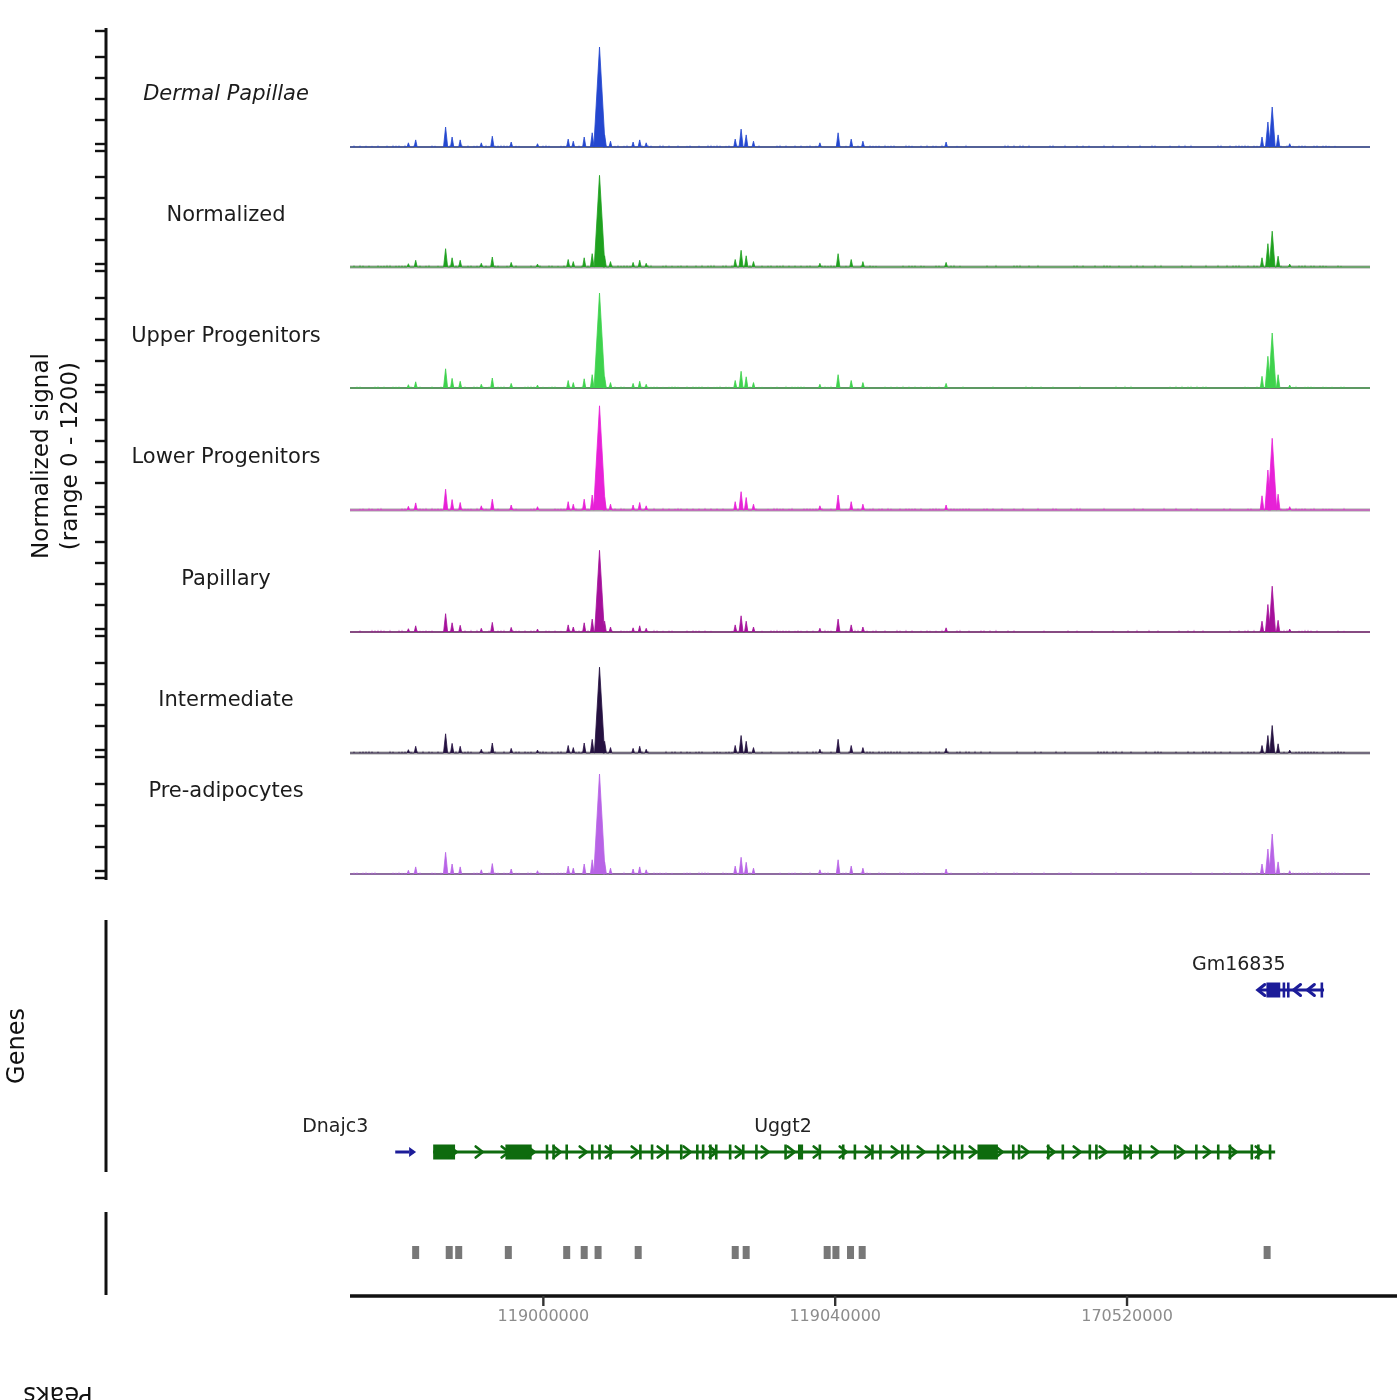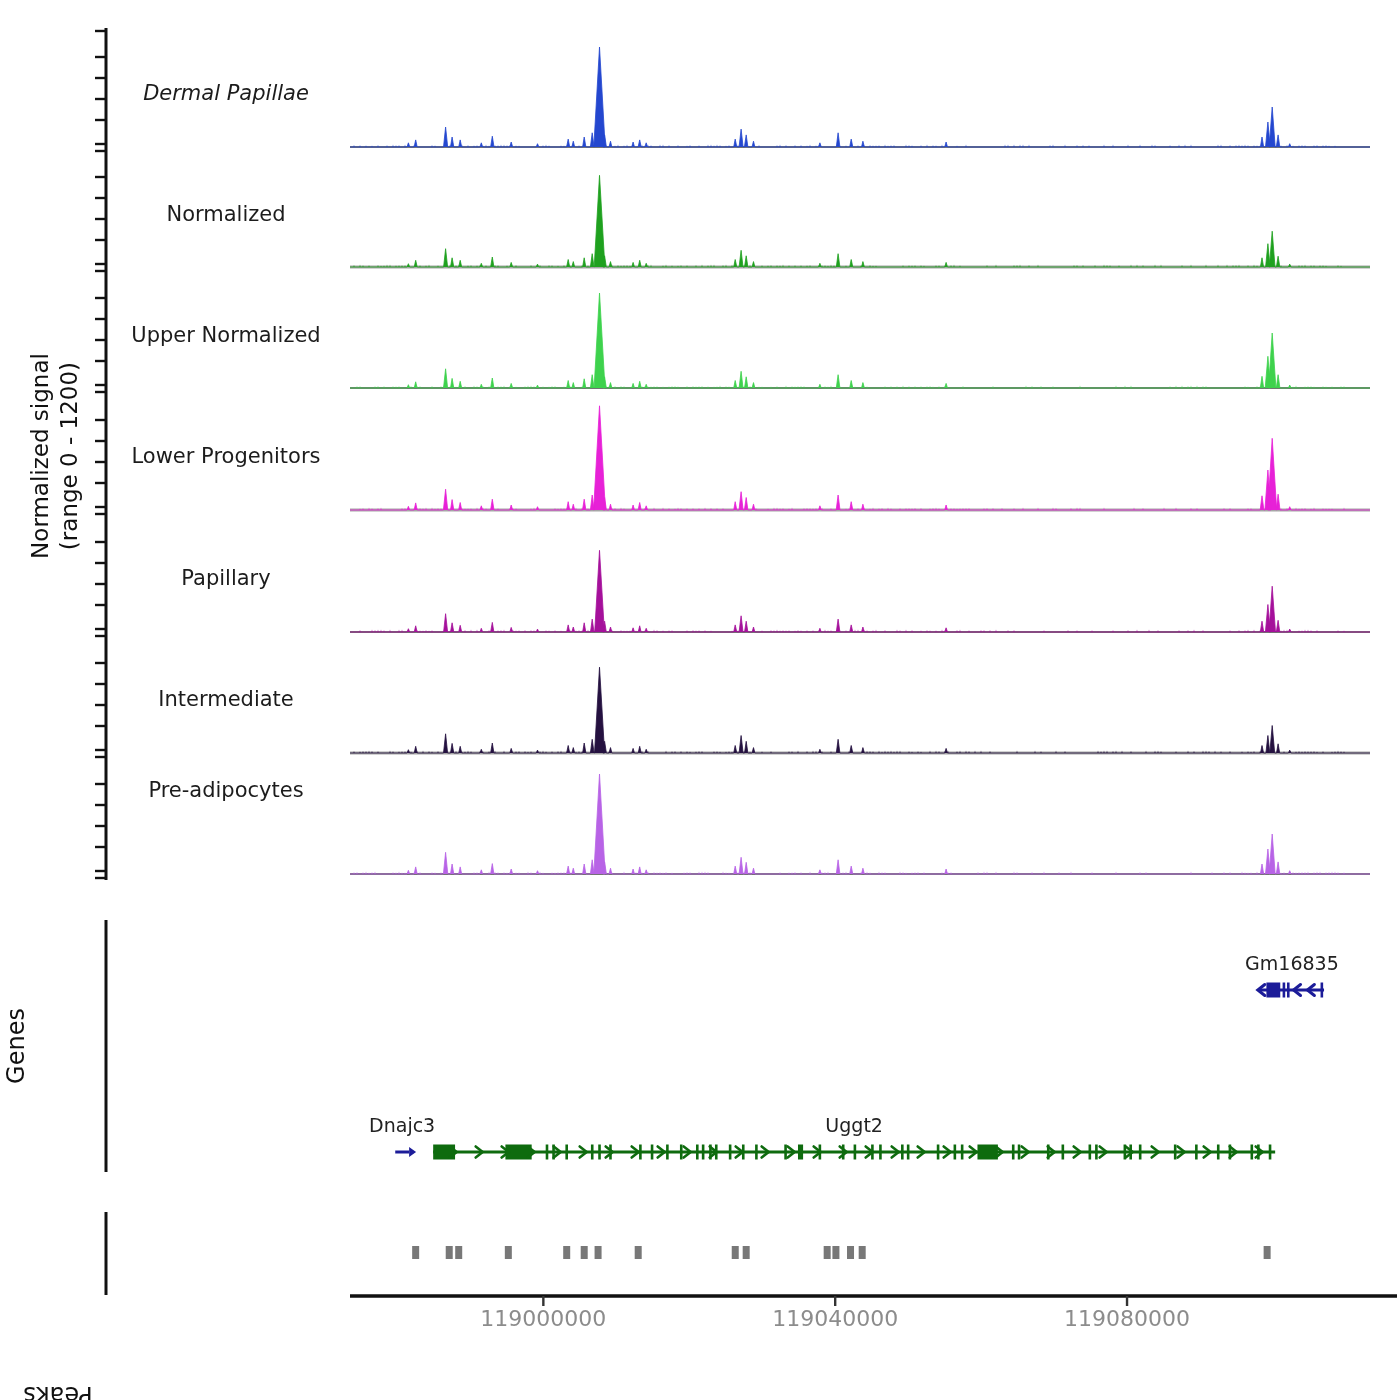--- a/index.html
+++ b/index.html
@@ -4,22 +4,22 @@
 <style>
   html,body{margin:0;padding:0;background:#fff;}
   #fig{position:relative;width:1400px;height:1400px;background:#fff;
        font-family:"DejaVu Sans","Liberation Sans",sans-serif;overflow:hidden;}
   #gfx{position:absolute;left:0;top:0;}
   .lbl{position:absolute;color:#1c1c1c;}
   .track-lbl{left:100px;width:252px;text-align:center;font-size:21px;line-height:28px;}
   .rot{transform:rotate(-90deg);text-align:center;}
   .ylab{position:absolute;left:-212px;width:500px;height:30px;font-size:23px;line-height:30px;color:#111;}
   .seclab{position:absolute;left:-42px;width:200px;height:30px;font-size:24px;line-height:30px;color:#111;}
-  .gene-lbl{position:absolute;width:200px;text-align:center;font-size:19px;color:#222;}
-  .xtick-lbl{position:absolute;width:180px;text-align:center;font-size:22px;color:#8c8c8c;top:1306px;}
+  .gene-lbl{position:absolute;width:200px;text-align:left;font-size:19px;color:#222;}
+  .xtick-lbl{position:absolute;width:180px;text-align:center;font-size:16px;color:#8c8c8c;top:1306px;}
   .xtitle{position:absolute;left:704px;top:1336px;width:320px;text-align:center;font-size:27px;color:#111;}
 </style>
 </head>
 <body>
 
 <div id="fig">
   <svg id="gfx" width="1400" height="1400">
       <line x1="350" y1="147" x2="1370" y2="147" stroke="#444" stroke-width="1.3"></line>
       <path d="M353,147 L354,144.8 L355,147 M359,147 L360,145.0 L361,147 M365,147 L366,145.2 L367,147 M371,147 L372,145.4 L373,147 M377,147 L378,144.8 L379,147 M386,147 L387,144.9 L388,147 M392,147 L393,144.6 L394,147 M395,147 L396,145.1 L397,147 M398,147 L399,144.7 L400,147 M404,147 L405,144.5 L406,147 M413,147 L414,144.7 L415,147 M431,147 L432,144.8 L433,147 M434,147 L435,145.2 L436,147 M446,147 L447,144.8 L448,147 M449,147 L450,144.5 L451,147 M452,147 L453,144.6 L454,147 M461,147 L462,144.5 L463,147 M467,147 L468,144.8 L469,147 M473,147 L474,145.2 L475,147 M476,147 L477,144.9 L478,147 M482,147 L483,145.5 L484,147 M485,147 L486,144.4 L487,147 M488,147 L489,145.4 L490,147 M491,147 L492,144.5 L493,147 M494,147 L495,144.9 L496,147 M497,147 L498,144.9 L499,147 M500,147 L501,144.4 L502,147 M503,147 L504,144.4 L505,147 M506,147 L507,145.0 L508,147 M509,147 L510,144.7 L511,147 M515,147 L516,145.2 L517,147 M518,147 L519,145.4 L520,147 M536,147 L537,145.4 L538,147 M542,147 L543,144.9 L544,147 M545,147 L546,144.4 L547,147 M548,147 L549,145.2 L550,147 M560,147 L561,145.2 L562,147 M563,147 L564,145.5 L565,147 M566,147 L567,144.8 L568,147 M572,147 L573,144.6 L574,147 M578,147 L579,145.0 L580,147 M584,147 L585,145.2 L586,147 M590,147 L591,144.5 L592,147 M593,147 L594,145.1 L595,147 M605,147 L606,145.2 L607,147 M614,147 L615,145.5 L616,147 M617,147 L618,144.6 L619,147 M623,147 L624,145.2 L625,147 M626,147 L627,144.6 L628,147 M632,147 L633,144.6 L634,147 M638,147 L639,144.6 L640,147 M641,147 L642,144.6 L643,147 M644,147 L645,145.4 L646,147 M647,147 L648,144.5 L649,147 M650,147 L651,144.9 L652,147 M659,147 L660,144.6 L661,147 M662,147 L663,144.5 L664,147 M668,147 L669,144.7 L670,147 M677,147 L678,144.7 L679,147 M686,147 L687,145.4 L688,147 M689,147 L690,144.8 L691,147 M698,147 L699,144.9 L700,147 M707,147 L708,144.5 L709,147 M710,147 L711,144.5 L712,147 M713,147 L714,145.3 L715,147 M716,147 L717,144.5 L718,147 M719,147 L720,145.0 L721,147 M725,147 L726,145.5 L727,147 M728,147 L729,144.7 L730,147 M734,147 L735,145.1 L736,147 M737,147 L738,144.6 L739,147 M740,147 L741,144.7 L742,147 M758,147 L759,144.7 L760,147 M776,147 L777,145.1 L778,147 M779,147 L780,144.5 L781,147 M785,147 L786,144.8 L787,147 M794,147 L795,144.7 L796,147 M800,147 L801,144.8 L802,147 M806,147 L807,145.4 L808,147 M809,147 L810,144.6 L811,147 M815,147 L816,145.2 L817,147 M818,147 L819,145.0 L820,147 M836,147 L837,145.0 L838,147 M839,147 L840,145.4 L841,147 M845,147 L846,145.3 L847,147 M857,147 L858,145.1 L859,147 M863,147 L864,144.9 L865,147 M869,147 L870,144.8 L871,147 M872,147 L873,145.2 L874,147 M875,147 L876,145.3 L877,147 M878,147 L879,145.1 L880,147 M884,147 L885,144.5 L886,147 M887,147 L888,145.5 L889,147 M890,147 L891,144.9 L892,147 M893,147 L894,144.8 L895,147 M905,147 L906,144.6 L907,147 M908,147 L909,144.7 L910,147 M911,147 L912,145.2 L913,147 M920,147 L921,145.0 L922,147 M926,147 L927,144.6 L928,147 M932,147 L933,144.9 L934,147 M935,147 L936,145.2 L937,147 M941,147 L942,144.5 L943,147 M956,147 L957,145.5 L958,147 M965,147 L966,144.5 L967,147 M1004,147 L1005,144.4 L1006,147 M1007,147 L1008,144.6 L1009,147 M1013,147 L1014,144.4 L1015,147 M1019,147 L1020,144.4 L1021,147 M1022,147 L1023,144.4 L1024,147 M1028,147 L1029,144.6 L1030,147 M1049,147 L1050,144.8 L1051,147 M1052,147 L1053,144.5 L1054,147 M1064,147 L1065,144.5 L1066,147 M1076,147 L1077,144.8 L1078,147 M1082,147 L1083,144.8 L1084,147 M1088,147 L1089,144.9 L1090,147 M1103,147 L1104,144.6 L1105,147 M1112,147 L1113,144.5 L1114,147 M1127,147 L1128,144.6 L1129,147 M1139,147 L1140,144.6 L1141,147 M1151,147 L1152,144.6 L1153,147 M1154,147 L1155,144.8 L1156,147 M1169,147 L1170,144.9 L1171,147 M1178,147 L1179,144.6 L1180,147 M1184,147 L1185,144.5 L1186,147 M1190,147 L1191,144.6 L1192,147 M1217,147 L1218,144.6 L1219,147 M1220,147 L1221,144.4 L1222,147 M1229,147 L1230,144.8 L1231,147 M1235,147 L1236,144.8 L1237,147 M1238,147 L1239,144.6 L1240,147 M1241,147 L1242,144.9 L1243,147 M1244,147 L1245,144.6 L1246,147 M1247,147 L1248,145.1 L1249,147 M1253,147 L1254,145.1 L1255,147 M1256,147 L1257,145.2 L1258,147 M1259,147 L1260,145.5 L1261,147 M1268,147 L1269,145.2 L1270,147 M1280,147 L1281,145.2 L1282,147 M1286,147 L1287,144.8 L1288,147 M1289,147 L1290,145.2 L1291,147 M1292,147 L1293,145.5 L1294,147 M1298,147 L1299,144.9 L1300,147 M1301,147 L1302,144.7 L1303,147 M1304,147 L1305,144.9 L1306,147 M1313,147 L1314,145.1 L1315,147 M1316,147 L1317,144.8 L1318,147 M1322,147 L1323,144.9 L1324,147 M1325,147 L1326,144.8 L1327,147 M1328,147 L1329,145.4 L1330,147 M1334,147 L1335,145.4 L1336,147 " fill="#2447cf" opacity="0.55" stroke="none"></path>
       <path d="M350,147 L407.0,147 L408.4,142.8 L409.8,147 L414.1,147 L415.7,139.9 L417.2,147 L443.5,147 L445.6,127.0 L447.7,147 L450.5,147 L452.1,137.0 L453.8,147 L458.7,147 L460.2,139.9 L461.7,147 L479.9,147 L481.3,142.8 L482.7,147 L490.6,147 L492.3,136.2 L494.0,147 L509.8,147 L511.2,142.0 L512.7,147 L536.2,147 L537.5,143.7 L538.9,147 L566.6,147 L568.2,139.1 L569.7,147 L571.8,147 L573.3,141.2 L574.7,147 L582.6,147 L584.2,137.0 L585.9,147 L590.4,147 L592.2,132.8 L594.1,147 L593.8,147 L599.5,47.0 L605.2,147 L602.9,147 L604.6,134.9 L606.4,147 L609.0,147 L610.5,141.2 L611.9,147 L631.7,147 L633.1,142.0 L634.5,147 L638.1,147 L639.7,139.9 L641.2,147 L644.8,147 L646.2,142.8 L647.6,147 L733.7,147 L735.2,139.1 L736.8,147 L739.1,147 L741.1,129.1 L743.1,147 L744.4,147 L746.2,134.9 L747.9,147 L752.0,147 L753.5,141.2 L754.9,147 L818.5,147 L819.9,142.8 L821.3,147 L836.3,147 L838.1,132.8 L839.9,147 L849.7,147 L851.2,139.1 L852.8,147 L861.5,147 L862.9,141.2 L864.4,147 L944.7,147 L946.1,142.0 L947.5,147 L1260.4,147 L1262.0,137.0 L1263.7,147 L1265.5,147 L1267.9,122.0 L1270.2,147 L1269.2,147 L1272.2,107.0 L1275.2,147 L1276.3,147 L1278.1,134.9 L1279.8,147 L1288.4,147 L1289.7,143.7 L1291.1,147 L1370,147" fill="#2447cf" stroke="#2447cf" stroke-width="0.8"></path>
@@ -197,34 +197,34 @@
       <line x1="543.3476394849786" y1="1296" x2="543.3476394849786" y2="1306" stroke="#333" stroke-width="2.4"></line>
       <line x1="835.1931330472103" y1="1296" x2="835.1931330472103" y2="1306" stroke="#333" stroke-width="2.4"></line>
       <line x1="1127.038626609442" y1="1296" x2="1127.038626609442" y2="1306" stroke="#333" stroke-width="2.4"></line>
     </svg>
 
   <div class="ylab rot" style="top:441px;left:-210px;margin-left:250px;transform-origin:center;transform:translateX(-250px) rotate(-90deg);top:441px;">Normalized signal</div>
   <div class="ylab rot" style="top:441px;left:-181px;margin-left:250px;transform-origin:center;transform:translateX(-250px) rotate(-90deg);">(range 0 - 1200)</div>
 
   <div class="lbl track-lbl" style="top:79px;font-style:italic;">Dermal Papillae</div>
   <div class="lbl track-lbl" style="top:200px;">Normalized</div>
-  <div class="lbl track-lbl" style="top:321px;">Upper Normalized</div>
+  <div class="lbl track-lbl" style="top:321px;">Upper Progenitors</div>
   <div class="lbl track-lbl" style="top:442px;">Lower Progenitors</div>
   <div class="lbl track-lbl" style="top:564px;">Papillary</div>
   <div class="lbl track-lbl" style="top:685px;">Intermediate</div>
   <div class="lbl track-lbl" style="top:776px;">Pre-adipocytes</div>
 
   <div class="seclab rot" style="top:1031px;left:-42px;transform:translateX(100px) rotate(0deg);">
     <div style="transform:rotate(-90deg);width:200px;position:absolute;left:-142px;top:0;">Genes</div>
   </div>
   <div class="seclab rot" style="top:1238px;left:-42px;">
     <div style="transform:rotate(-90deg);width:200px;position:absolute;left:-142px;top:0;">Peaks</div>
   </div>
 
   <div class="gene-lbl" id="glbl0" style="left: 1191.93px; top: 952px;">Gm16835</div>
   <div class="gene-lbl" id="glbl1" style="left: 302.167px; top: 1114px;">Dnajc3</div>
   <div class="gene-lbl" id="glbl2" style="left: 754.163px; top: 1114px;">Uggt2</div>
 
   <div class="xtick-lbl" id="xt0" style="left: 453.348px;">119000000</div>
   <div class="xtick-lbl" id="xt1" style="left: 745.193px;">119040000</div>
-  <div class="xtick-lbl" id="xt2" style="left: 1037.04px;">119080000</div>
+  <div class="xtick-lbl" id="xt2" style="left: 1037.04px;">170520000</div>
 
 </div>
 
 </body></html>

